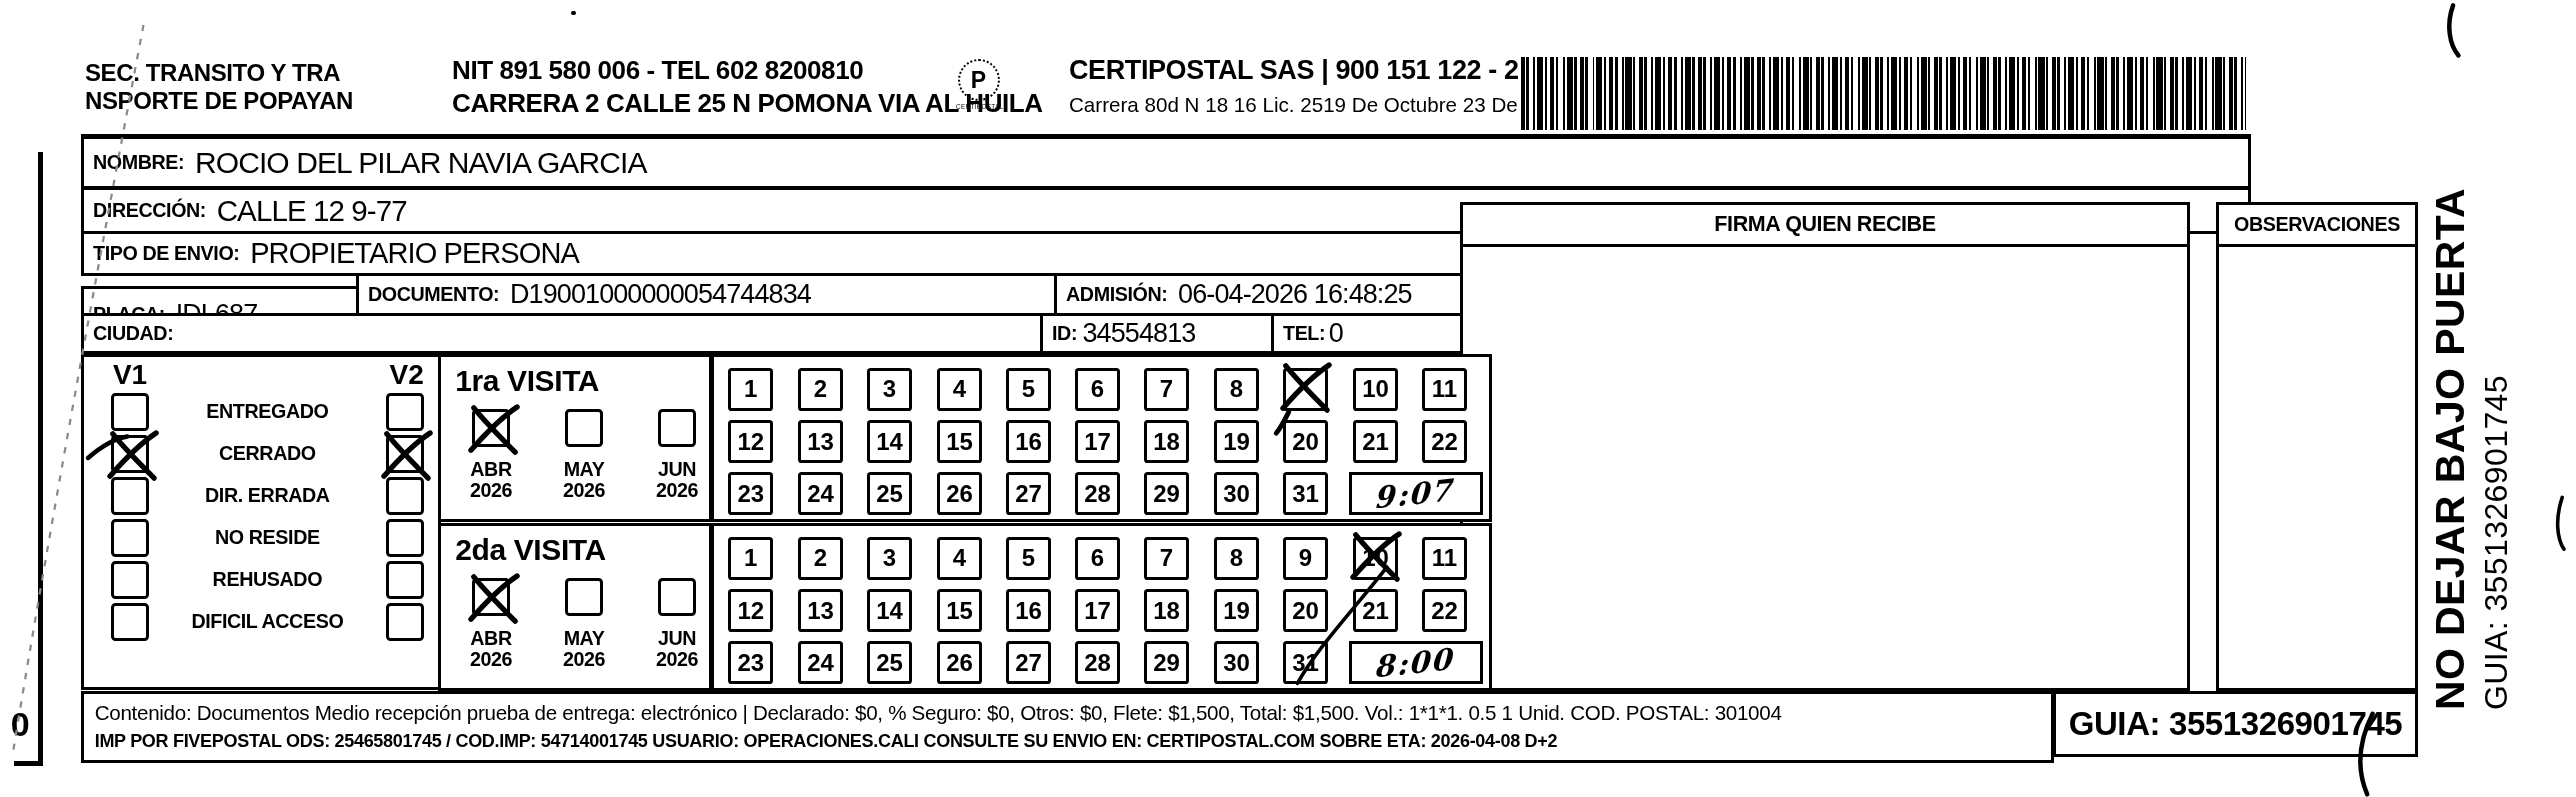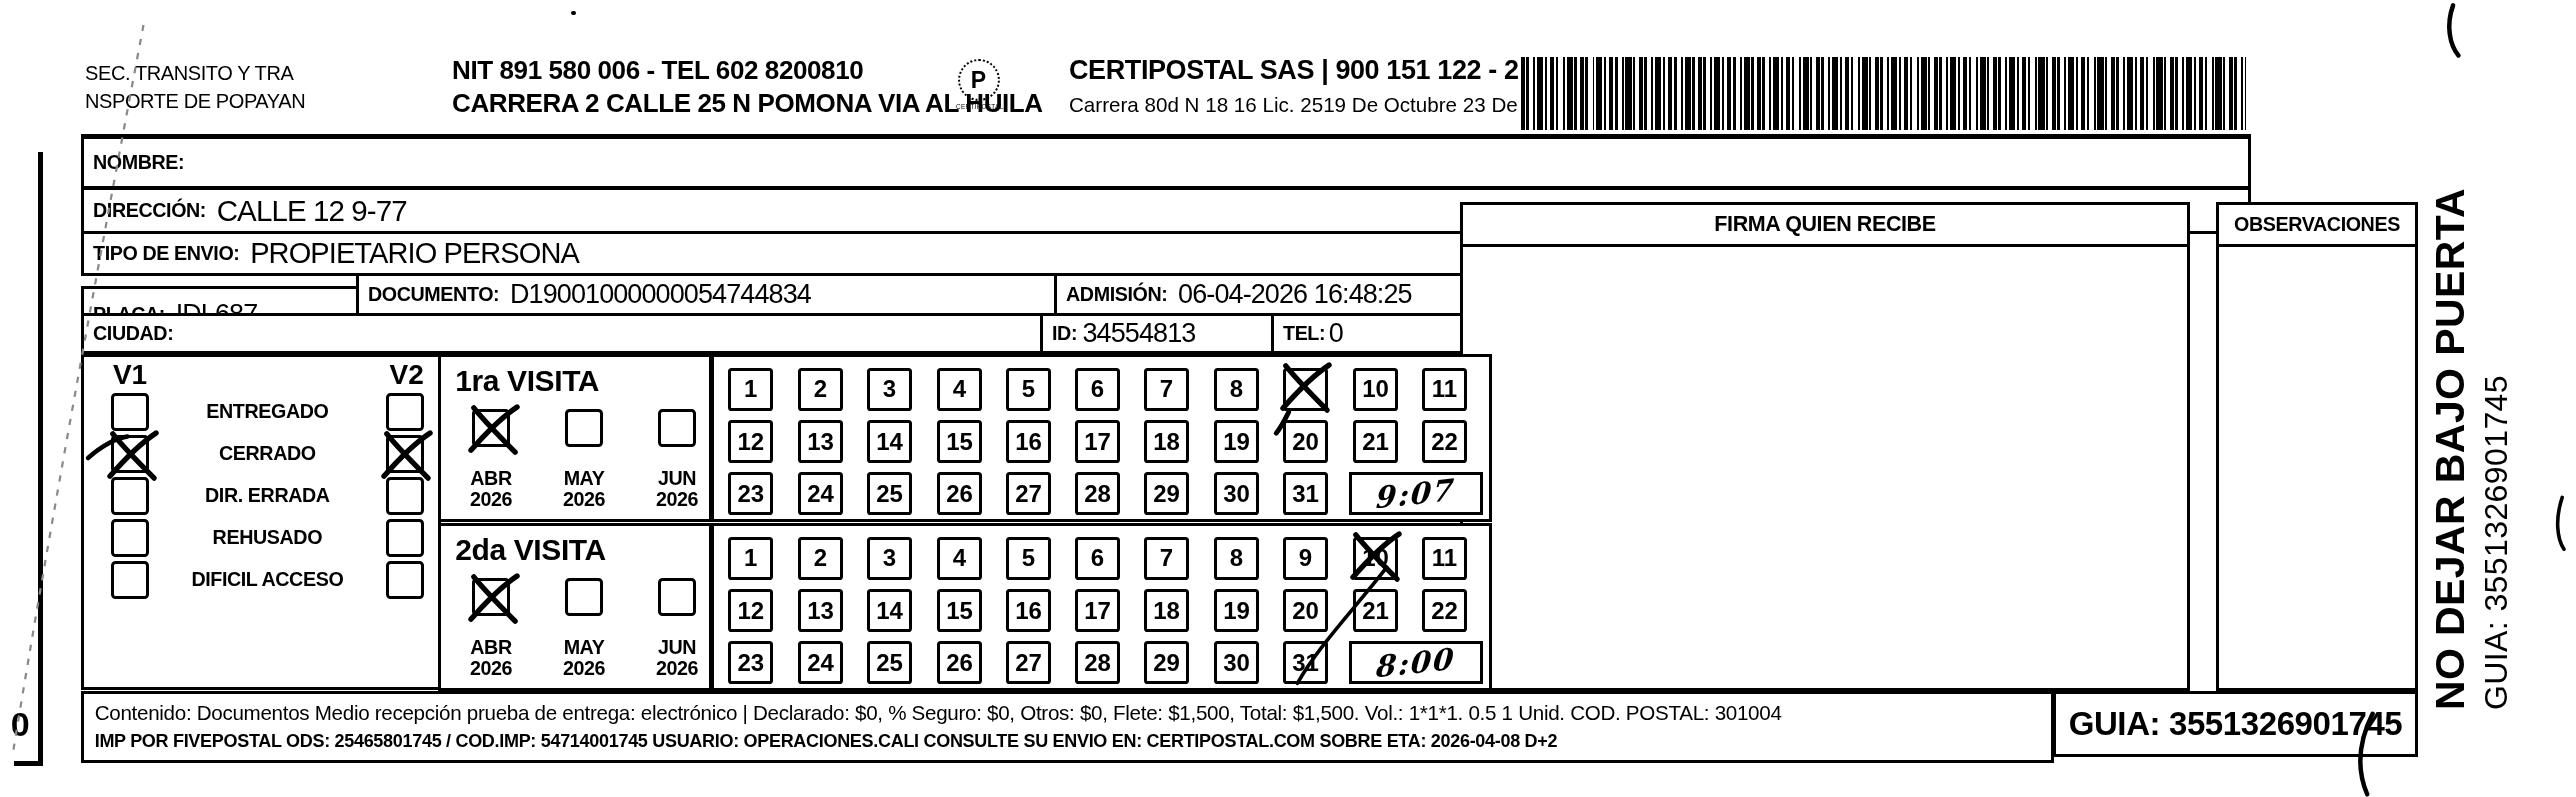--- a/index.html
+++ b/index.html
@@ -5,41 +5,41 @@
   html,body{margin:0;padding:0}
   body{width:2576px;height:797px;background:#fff;position:relative;overflow:hidden;
        font-family:"Liberation Sans",sans-serif;color:#000}
   .abs{position:absolute}
   .box{position:absolute;border:2.7px solid #000;box-sizing:border-box;background:#fff}
   .b4{border-width:3.6px}
   .row{display:flex;align-items:center;padding-left:9px}
   .lbl{font-weight:bold;font-size:19.7px;white-space:nowrap;letter-spacing:-0.4px}
   .val{font-size:29.5px;white-space:nowrap;letter-spacing:-0.9px;margin-left:10.7px}
   .val-sm{font-size:27px}
-  .hdr-agency{font-size:20px;font-weight:400;line-height:28px;letter-spacing:-0.4px}
+  .hdr-agency{font-size:24px;font-weight:700;line-height:28px;letter-spacing:-0.4px}
   .hdr-nit{font-size:26px;font-weight:600;line-height:33px;letter-spacing:-0.4px;white-space:nowrap}
   .brand1{font-size:27px;font-weight:600;letter-spacing:-0.4px;white-space:nowrap}
   .brand2{font-size:20.6px;font-weight:500;margin-top:7.2px;white-space:nowrap}
   .barcode{position:absolute;left:1521px;top:57px;width:725px;height:73px;
     background:repeating-linear-gradient(90deg,#000 0px,#000 3.6px,#fff 3.6px,#fff 5.4px,#000 5.4px,#000 8px,#fff 8px,#fff 12.5px,#000 12.5px,#000 14.3px,#fff 14.3px,#fff 16px,#000 16px,#000 22.4px,#fff 22.4px,#fff 24px,#000 24px,#000 26px,#fff 26px,#fff 29.5px)}
   .logo{position:absolute;left:956px;top:59px;width:45px;height:57px;text-align:center}
   .logo .ring{width:38px;height:38px;border:2.7px dotted #000;border-radius:50%;margin:0 auto;
     display:flex;align-items:center;justify-content:center;font-weight:bold;font-size:23px}
   .logo .cap{font-size:6.3px;letter-spacing:0.4px;margin-top:1.8px}
   .cb{width:38px;height:38px;border:3.6px solid #000;border-radius:4.5px;box-sizing:border-box;
       position:relative;background:#fff;flex:none}
   .cb svg{position:absolute;left:-6.3px;top:-6.3px;overflow:visible}
   .status-hdr{display:flex;align-items:center;font-size:28px;font-weight:bold;height:32px;margin-top:1.8px}
   .status-row{display:flex;align-items:center;height:42px}
   .st-label{flex:1;text-align:center;font-weight:bold;font-size:19.7px;letter-spacing:-0.4px}
   .vtitle{font-size:30px;font-weight:bold;letter-spacing:-0.4px;padding:7.2px 0 0 14.3px}
   .months{display:flex;gap:36px;padding-left:21.5px;margin-top:10.7px}
   .mcol{width:57px;text-align:center}
   .mcol .cb{margin:0 auto}
-  .mlabel{font-weight:bold;font-size:19.7px;line-height:21.5px;margin-top:21px;letter-spacing:-0.4px}
+  .mlabel{font-weight:bold;font-size:19.7px;line-height:21.5px;margin-top:12px;letter-spacing:-0.4px}
   .day{position:absolute;width:45px;height:43px;border:3.6px solid #000;border-radius:3.6px;
        box-sizing:border-box;display:flex;align-items:center;justify-content:center;
        font-weight:bold;font-size:24px;background:#fff}
   .day svg{position:absolute;left:-5.4px;top:-7.2px;overflow:visible}
   .timebox{position:absolute;width:134px;height:43px;border:3.6px solid #000;box-sizing:border-box;
        display:flex;align-items:center;justify-content:center;background:#fff}
   .handwriting{font-family:"DejaVu Serif",serif;font-style:italic;font-weight:bold;font-size:29.5px;
        transform:rotate(-6deg) skewX(-10deg);letter-spacing:1.8px}
   .sig-hdr{height:39px;border-bottom:3.6px solid #000;display:flex;align-items:center;justify-content:center;
        font-weight:bold;letter-spacing:-0.4px}
@@ -68,20 +68,21 @@
   <div class="cap">CERTIPOSTAL</div>
 </div>
 <div class="abs" style="left:1069px;top:55px">
   <div class="brand1">CERTIPOSTAL SAS | 900 151 122 - 2</div>
   <div class="brand2">Carrera 80d N 18 16  Lic. 2519 De Octubre 23 De 2015</div>
 </div>
 <div class="barcode"></div>
 
 <div class="box b4 row" style="left:81px;top:134px;width:2170px;height:55px;border-top-width:5.4px">
   <span class="lbl">NOMBRE:</span>
+  <span class="val" style="font-size:30px">ROCIO DEL PILAR NAVIA GARCIA</span>
 </div>
 <div class="box b4 row" style="left:81px;top:187px;width:2170px;height:47px">
   <span class="lbl">DIRECCIÓN:</span>
   <span class="val">CALLE 12 9-77</span>
 </div>
 <div class="box b4 row" style="left:81px;top:231px;width:1412px;height:45px">
   <span class="lbl">TIPO DE ENVIO:</span>
   <span class="val" style="font-size:29px">PROPIETARIO PERSONA</span>
 </div>
 
@@ -140,20 +141,25 @@
         <div class="cb" style="margin-right: 14.3px;">
           <svg viewBox="0 0 52 52" width="50" height="50">
             <path d="M2 46 C 15 31, 35 11, 50 1" stroke="#000" stroke-width="5.5" fill="none" stroke-linecap="round"></path>
             <path d="M5 2 C 17 17, 35 35, 48 48" stroke="#000" stroke-width="5.5" fill="none" stroke-linecap="round"></path>
           </svg>
         </div>
       </div>
       <div class="status-row">
         <div class="cb" style="margin-left: 27px;"></div>
         <div class="st-label">DIR. ERRADA</div>
+        <div class="cb" style="margin-right: 14.3px;"></div>
+      </div>
+      <div class="status-row">
+        <div class="cb" style="margin-left: 27px;"></div>
+        <div class="st-label">NO RESIDE</div>
         <div class="cb" style="margin-right: 14.3px;"></div>
       </div>
       <div class="status-row">
         <div class="cb" style="margin-left: 27px;"></div>
         <div class="st-label">REHUSADO</div>
         <div class="cb" style="margin-right: 14.3px;"></div>
       </div>
       <div class="status-row">
         <div class="cb" style="margin-left: 27px;"></div>
         <div class="st-label">DIFICIL ACCESO</div>

